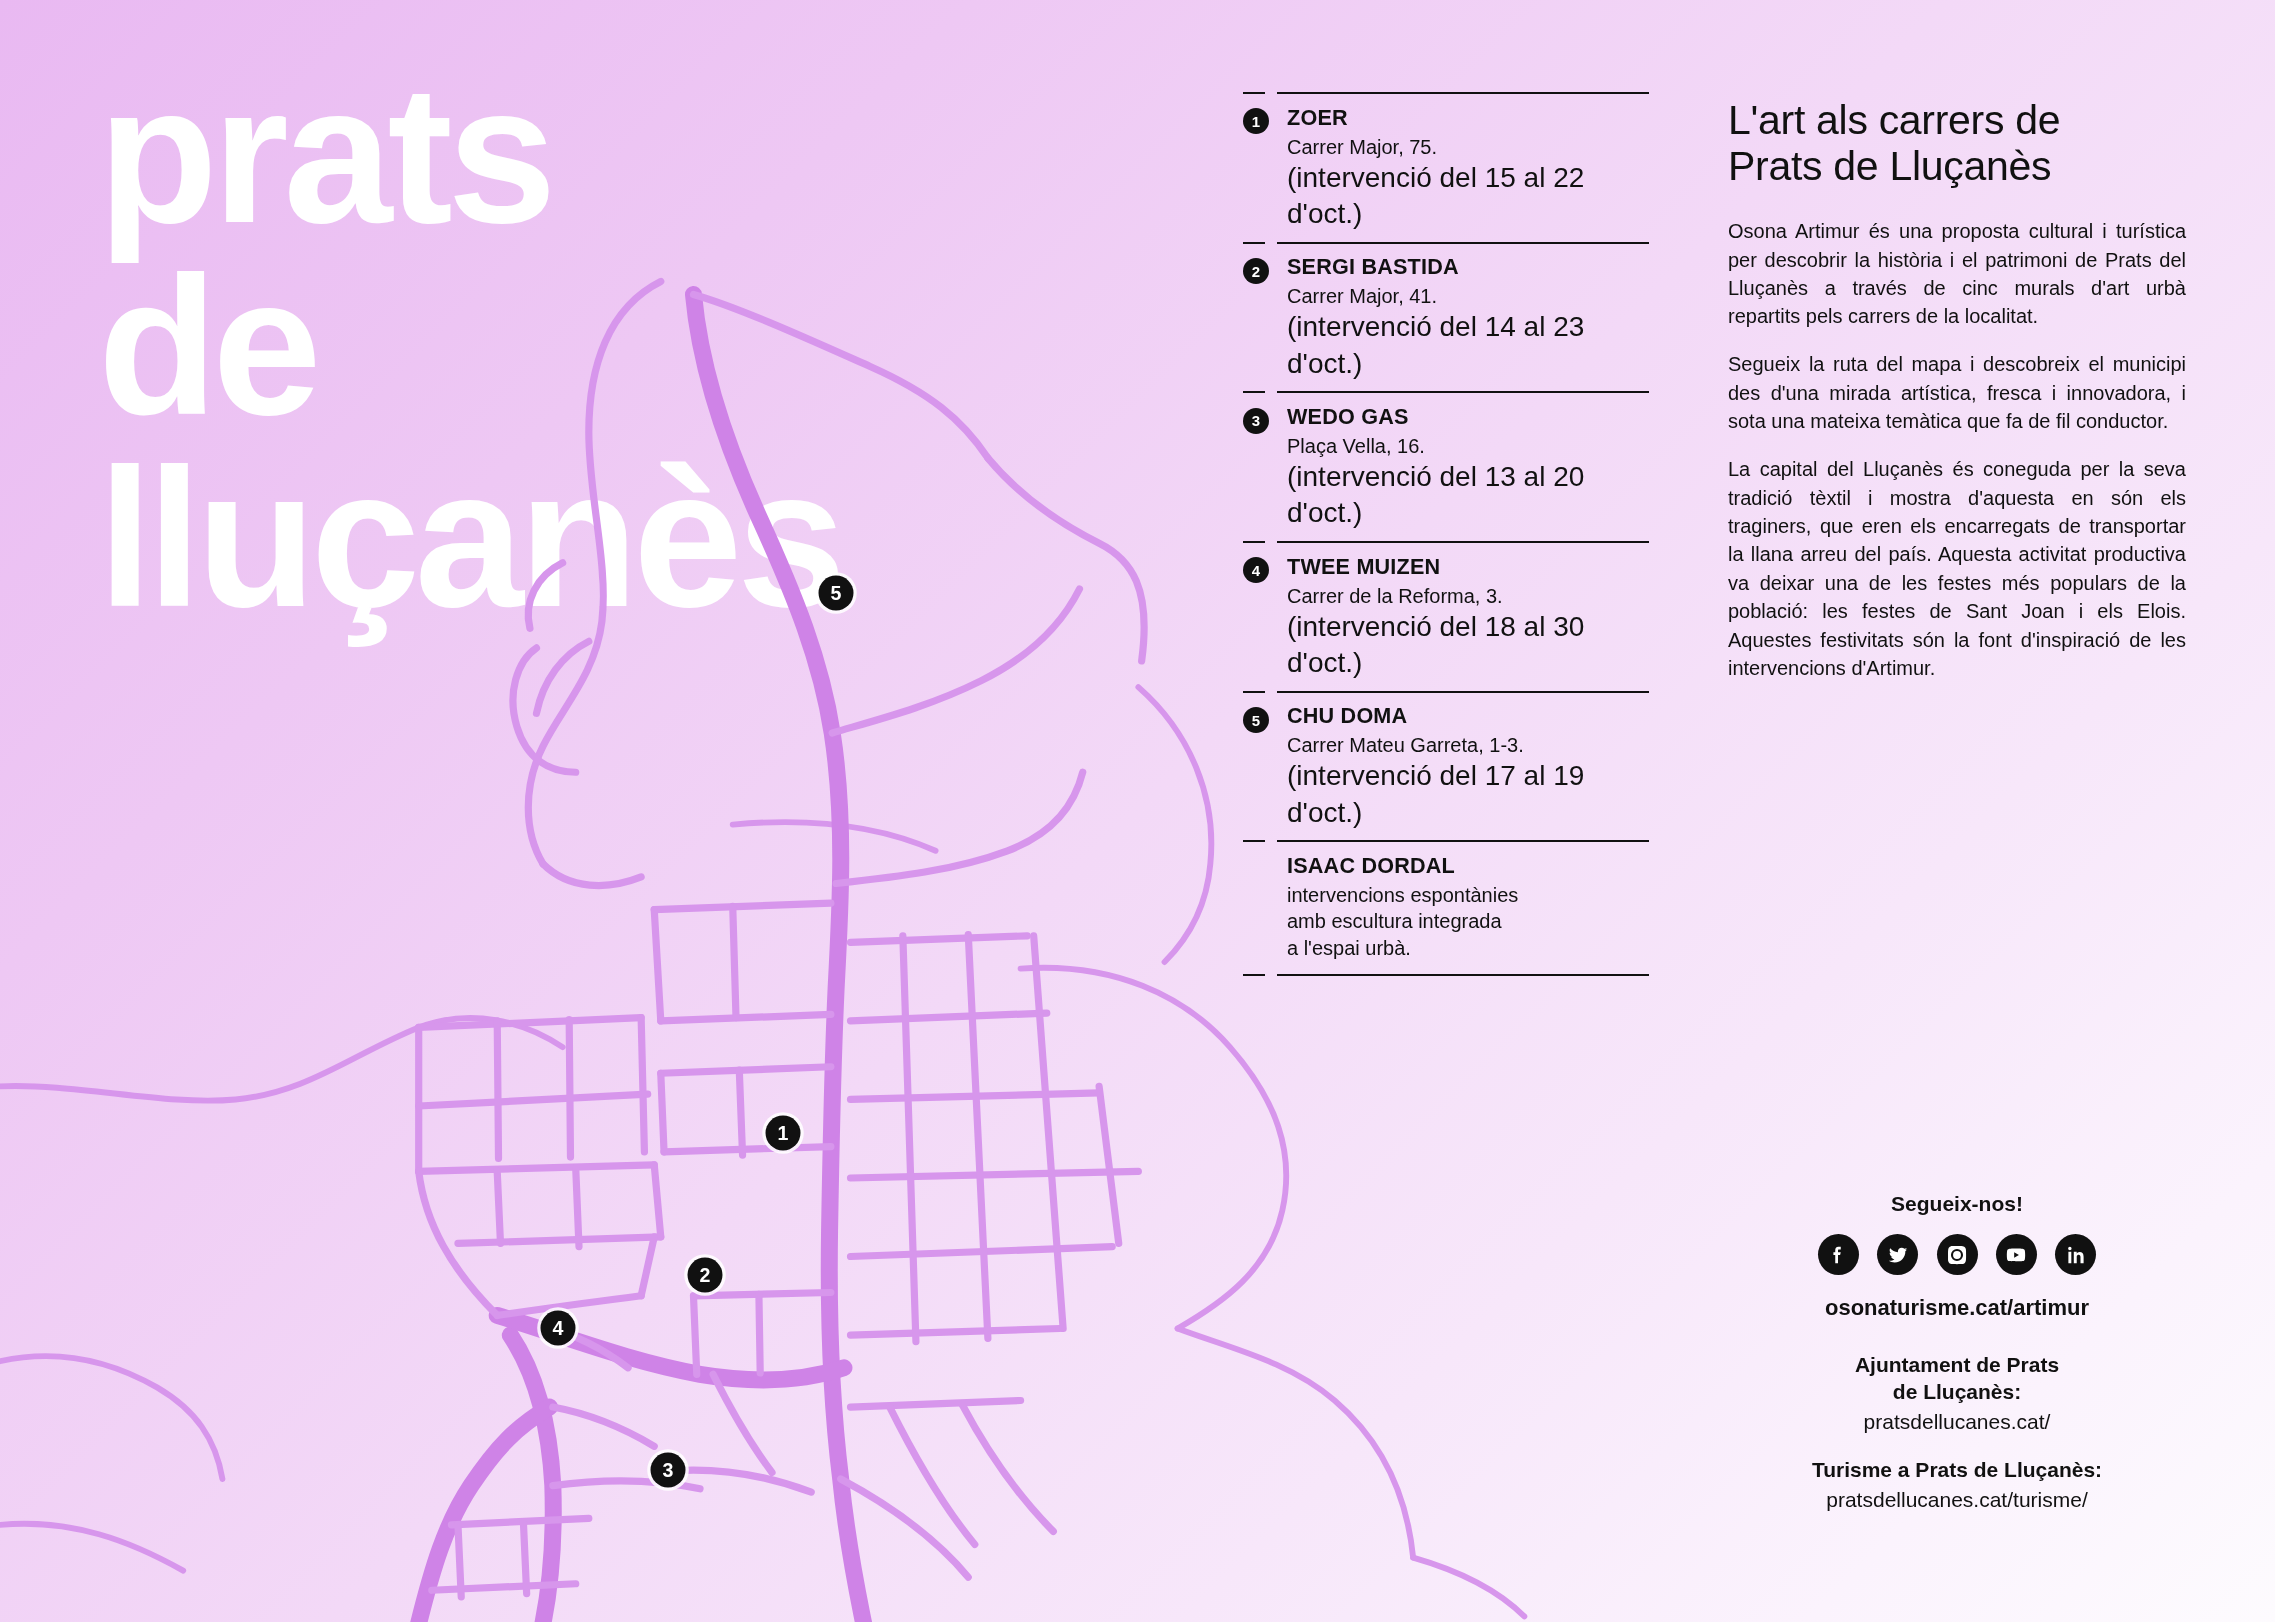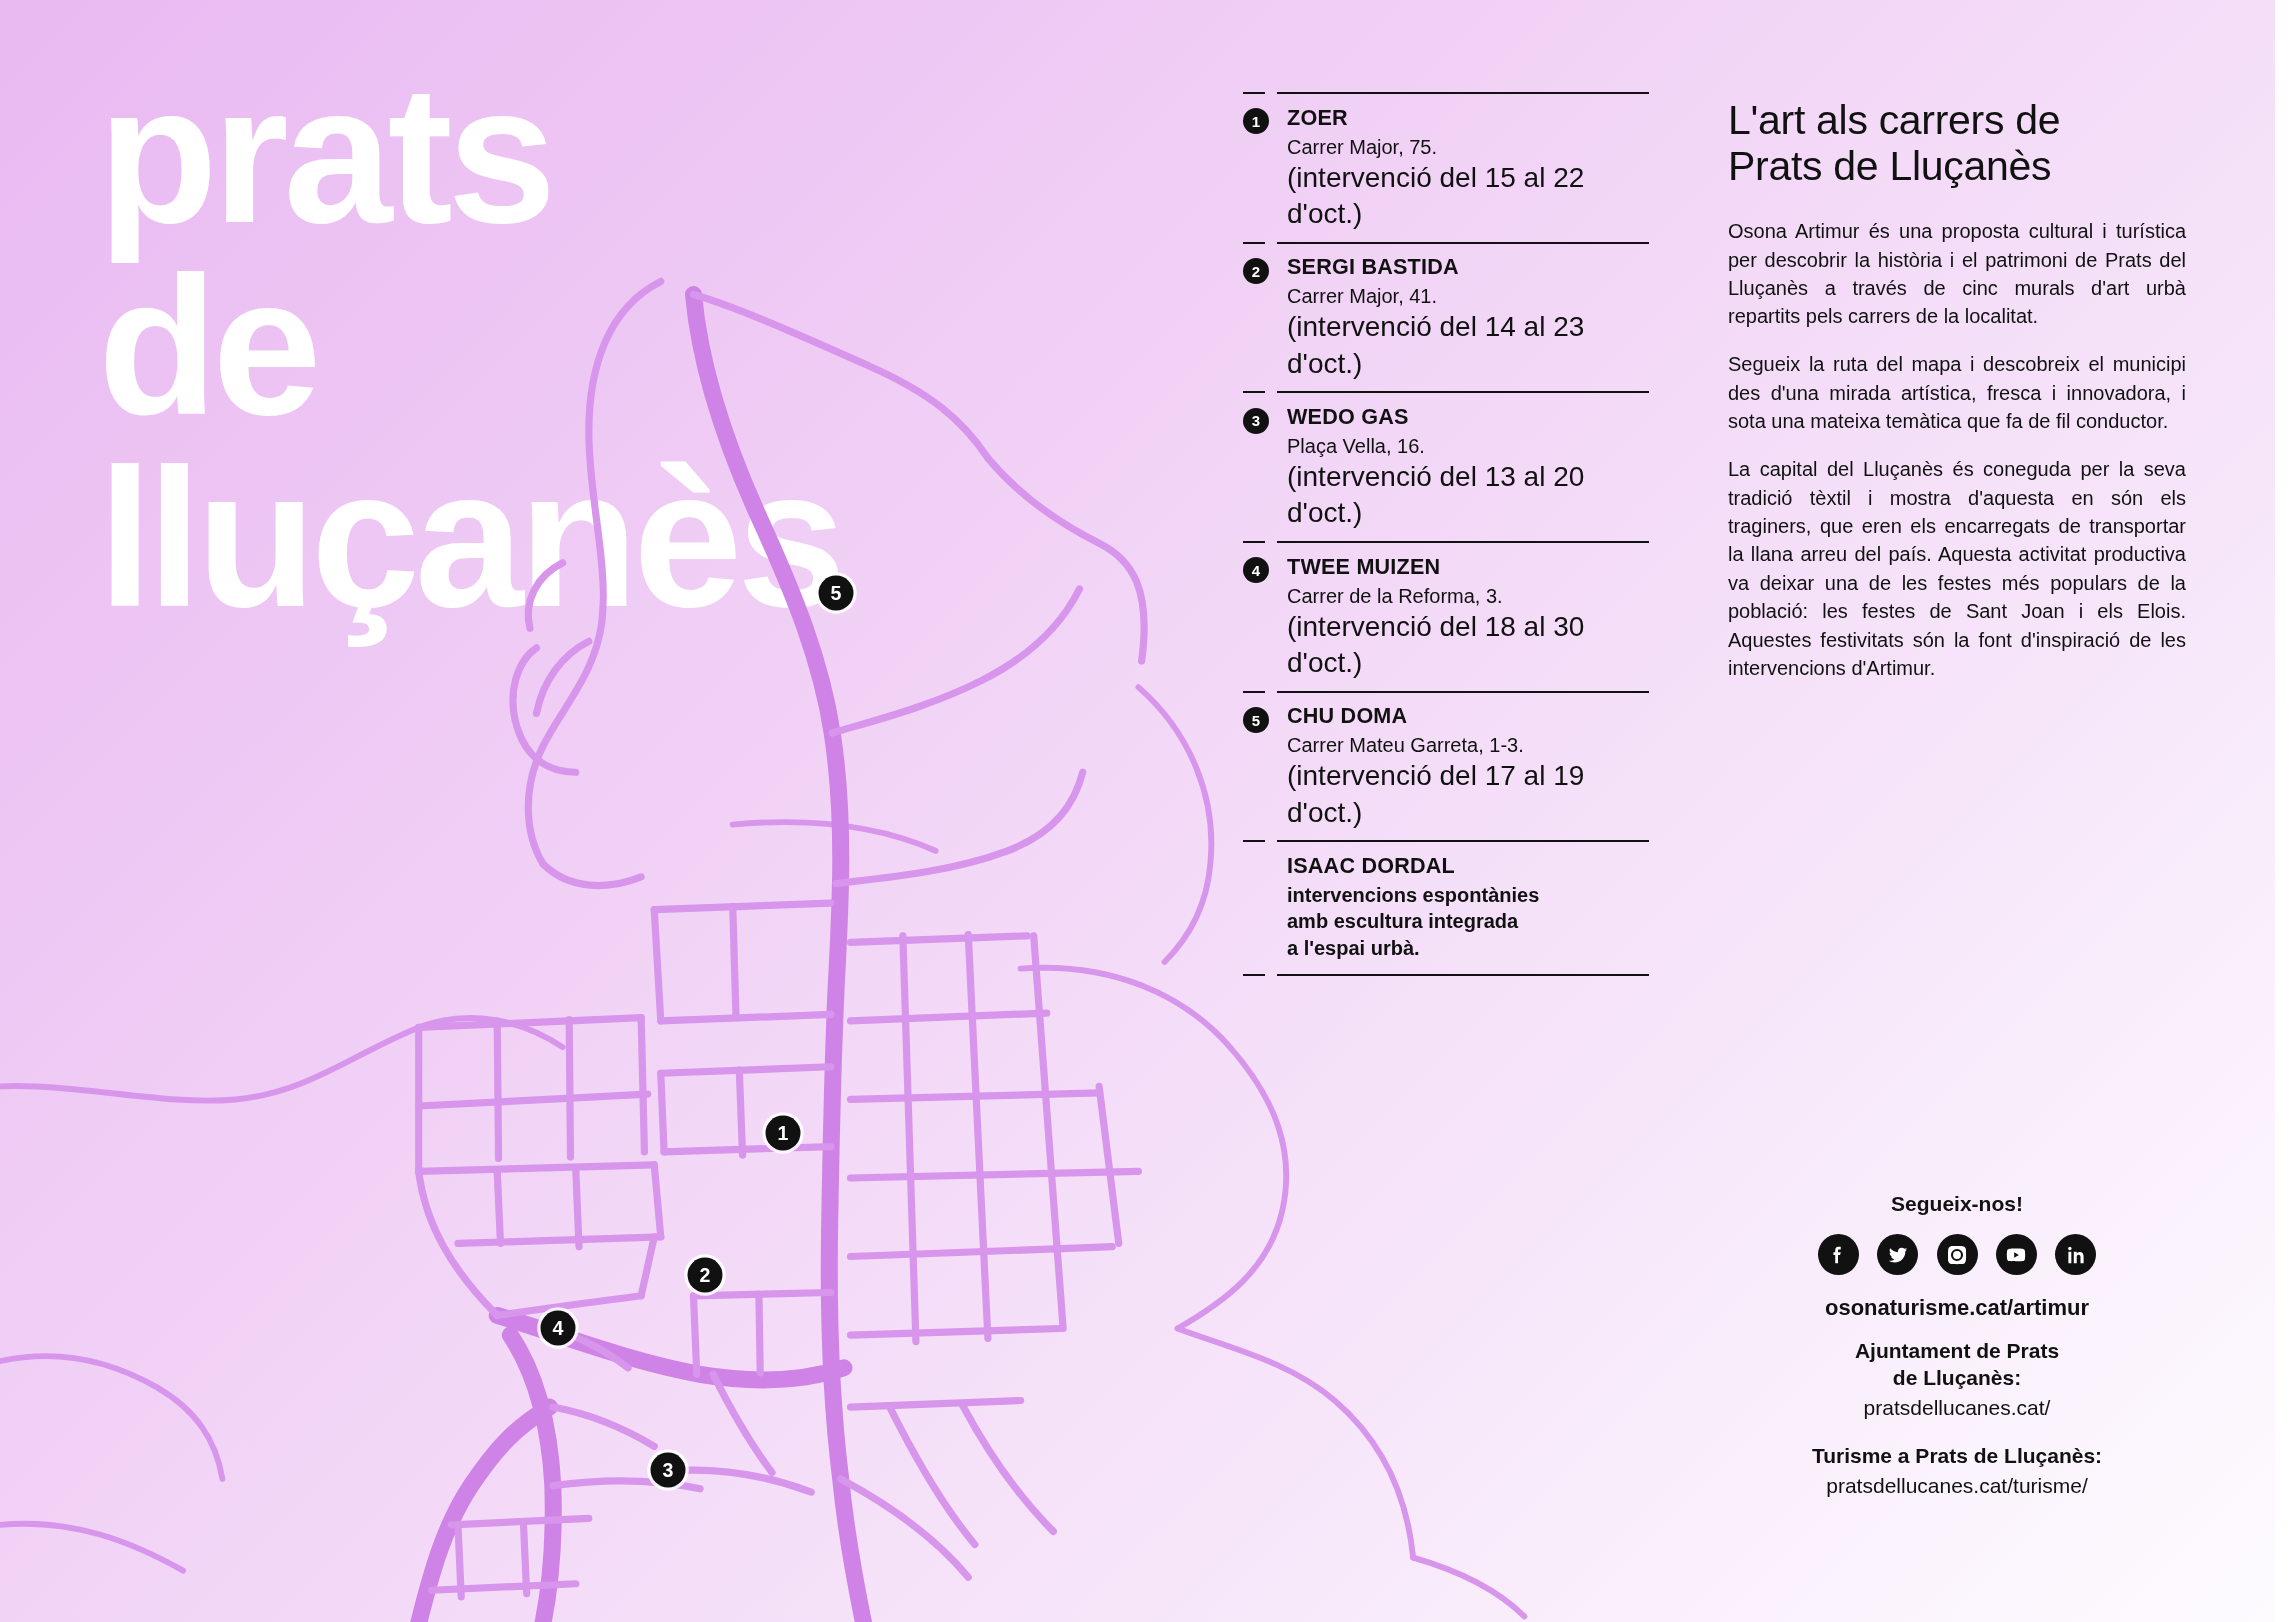--- a/index.html
+++ b/index.html
@@ -184,21 +184,21 @@
     background: #111111;
     display: flex;
     align-items: center;
     justify-content: center;
   }
   .social-icon svg { width: 22px; height: 22px; fill: #ffffff; }
   .site-main {
     font-size: 22px;
     font-weight: 700;
     color: #111111;
-    margin-bottom: 17px;
+    margin-bottom: 31px;
   }
   .org-title {
     font-size: 21px;
     font-weight: 700;
     color: #111111;
     line-height: 1.28;
   }
   .org-link {
     font-size: 21px;
     color: #111111;
@@ -389,21 +389,21 @@
       <div class="legend-dates">(intervenció del 17 al 19 d'oct.)</div>
     </div>
 
     <div class="rule-row">
       <div class="rule-dash"></div>
       <div class="rule-long"></div>
     </div>
 
     <div class="legend-entry noted">
       <div class="legend-name">ISAAC DORDAL</div>
-      <div class="legend-note" style="white-space: pre; font-weight: bold;">intervencions espontànies
+      <div class="legend-note" style="white-space: pre;">intervencions espontànies
 amb escultura integrada
 a l'espai urbà.</div>
     </div>
 
     <div class="rule-row">
       <div class="rule-dash"></div>
       <div class="rule-long"></div>
     </div>
 
   </div>

